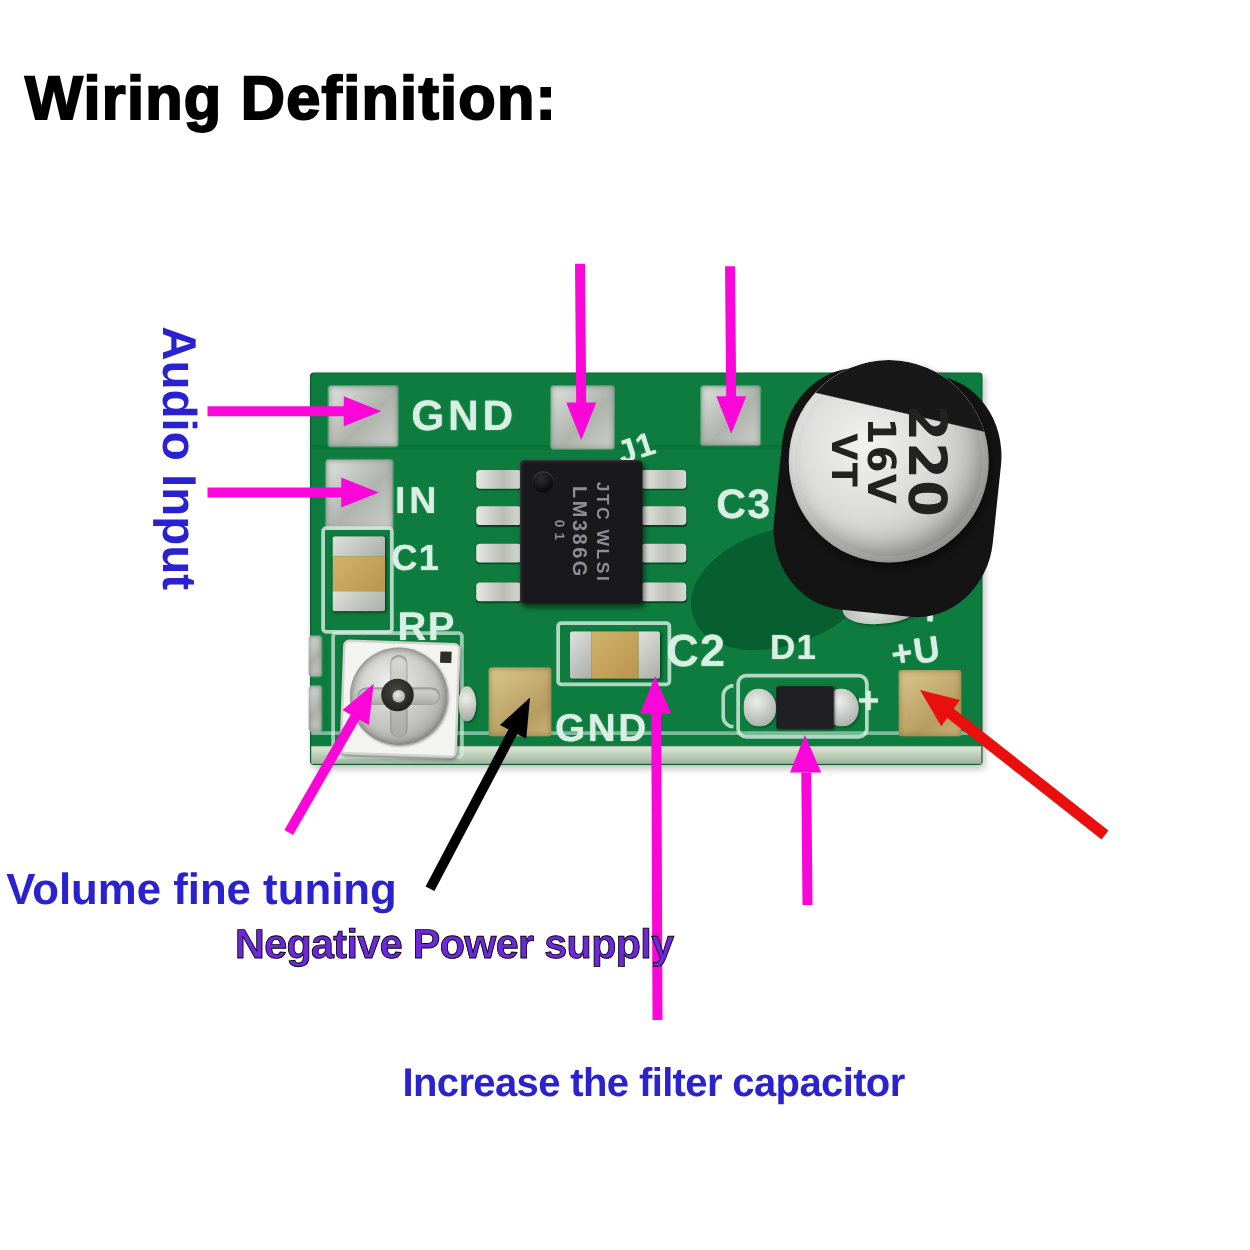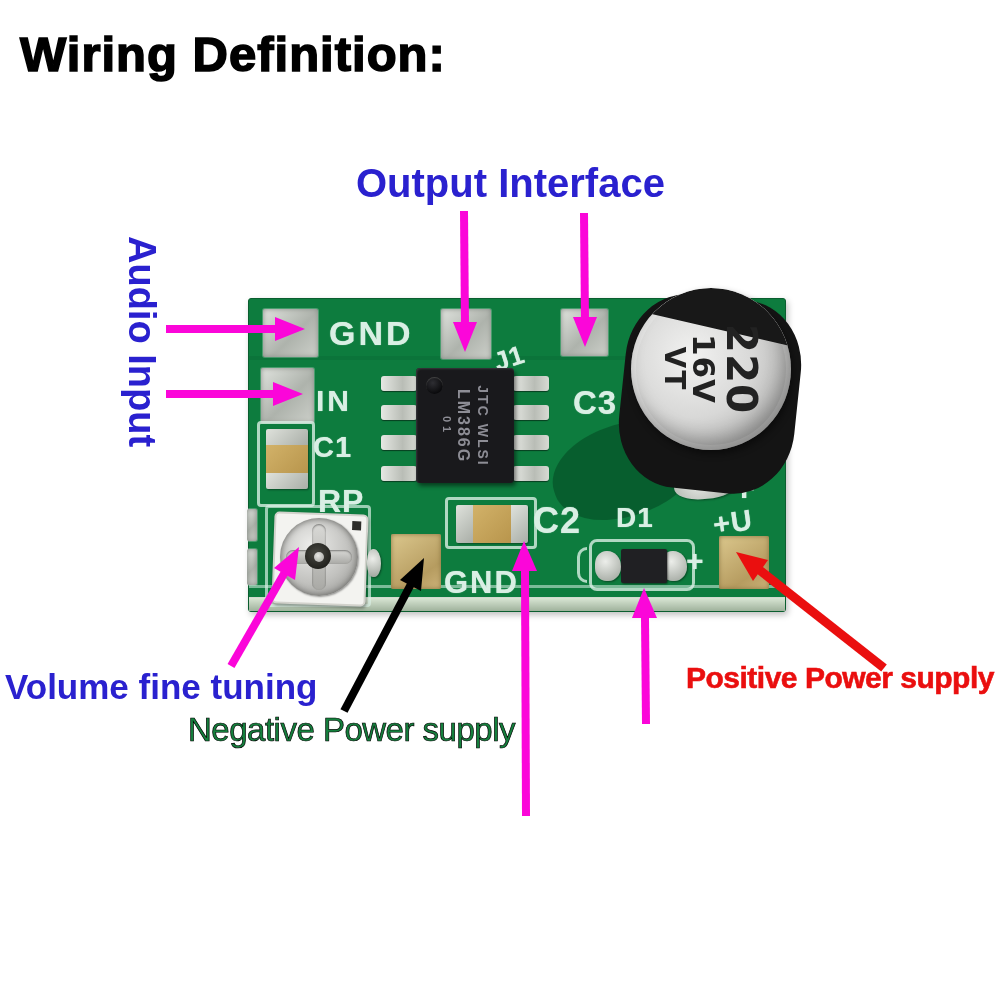--- a/index.html
+++ b/index.html
@@ -1,22 +1,22 @@
 <!DOCTYPE html>
 <html><head>
 <meta charset="utf-8">
 <style>
   * { margin:0; padding:0; box-sizing:border-box; }
   body { background:#fff; font-family:"Liberation Sans", sans-serif; }
   #stage { position:relative; width:1000px; height:1000px; background:#ffffff; overflow:hidden; }
 
-  .lbl { position:absolute; white-space:nowrap; z-index:8; }
+  .lbl { position:absolute; white-space:nowrap; z-index:8;margin-top:25px; }
   .title { font-size:49px; font-weight:900; color:#000; -webkit-text-stroke:1.6px #000; letter-spacing:1px; }
   .blue { color:#2a21cf; font-weight:700; }
-  .blk  { color:#15803d; font-weight:400; -webkit-text-stroke:0.7px #000; }
+  .blk  { color:#6d28d9; font-weight:700; -webkit-text-stroke:0.7px #000; }
   .red  { color:#ea0f0f; font-weight:700; -webkit-text-stroke:0.6px #ea0f0f; }
   .vert { writing-mode:vertical-rl; }
 
   
   #board { position:absolute; left:248px; top:298px; width:538px; height:314px;
            background:#0d7c3e; border:1px solid #0a5e2f; border-radius:3px; z-index:1;
            box-shadow:2px 3px 6px rgba(0,0,0,.25); }
   #board::after { content:""; position:absolute; left:0; right:0; bottom:0; height:13px;
            background:linear-gradient(#d9e6d4, #9fb29c); border-top:1px solid rgba(255,255,255,.5); }
   .patch { position:absolute; background:#07592b; opacity:.85; border-radius:48%; }
@@ -84,25 +84,24 @@
 
   #arrows { position:absolute; left:0; top:0; z-index:6; pointer-events:none; }
 </style>
 </head>
 <body>
 
 <div id="stage">
 
   <div class="lbl title" style="left:20px; top:26px;">Wiring Definition:</div>
 
-  <div class="lbl blue" style="left:356px; top:161px; font-size:40px;">Output Interface</div>
   <div class="lbl blue vert" style="left:120px; top:236px; font-size:38px;">Audio Input</div>
   <div class="lbl blue" style="left:5px; top:667px; font-size:35px;">Volume fine tuning</div>
   <div class="lbl blk" style="left:188px; top:711px; font-size:33px; letter-spacing:-0.5px;">Negative Power supply</div>
-  <div class="lbl red" style="left:686px; top:661px; font-size:30px; letter-spacing:-0.5px;">Positive Power supply</div>
+  <div class="lbl blue" style="left:322px; top:823px; font-size:32px; letter-spacing:-0.5px;">Increase the filter capacitor</div>
 
   <div id="board">
     <div class="groove" style="left:0; top:57px; width:100%; height:4px;"></div>
     <div class="patch" style="left:302px; top:125px; width:148px; height:92px; transform:rotate(-18deg);"></div>
     <div style="position:absolute; left:0; top:286px; width:100%; height:3px; background:#d9efe4; opacity:.55;"></div>
 
     <div class="pad" style="left:14px; top:10px; width:55px; height:48px;"></div>
     <div class="pad" style="left:192px; top:10px; width:50px; height:50px;"></div>
     <div class="pad" style="left:312px; top:10px; width:47px; height:47px;"></div>
     <div class="pad" style="left:12px; top:69px; width:53px; height:55px;"></div>

